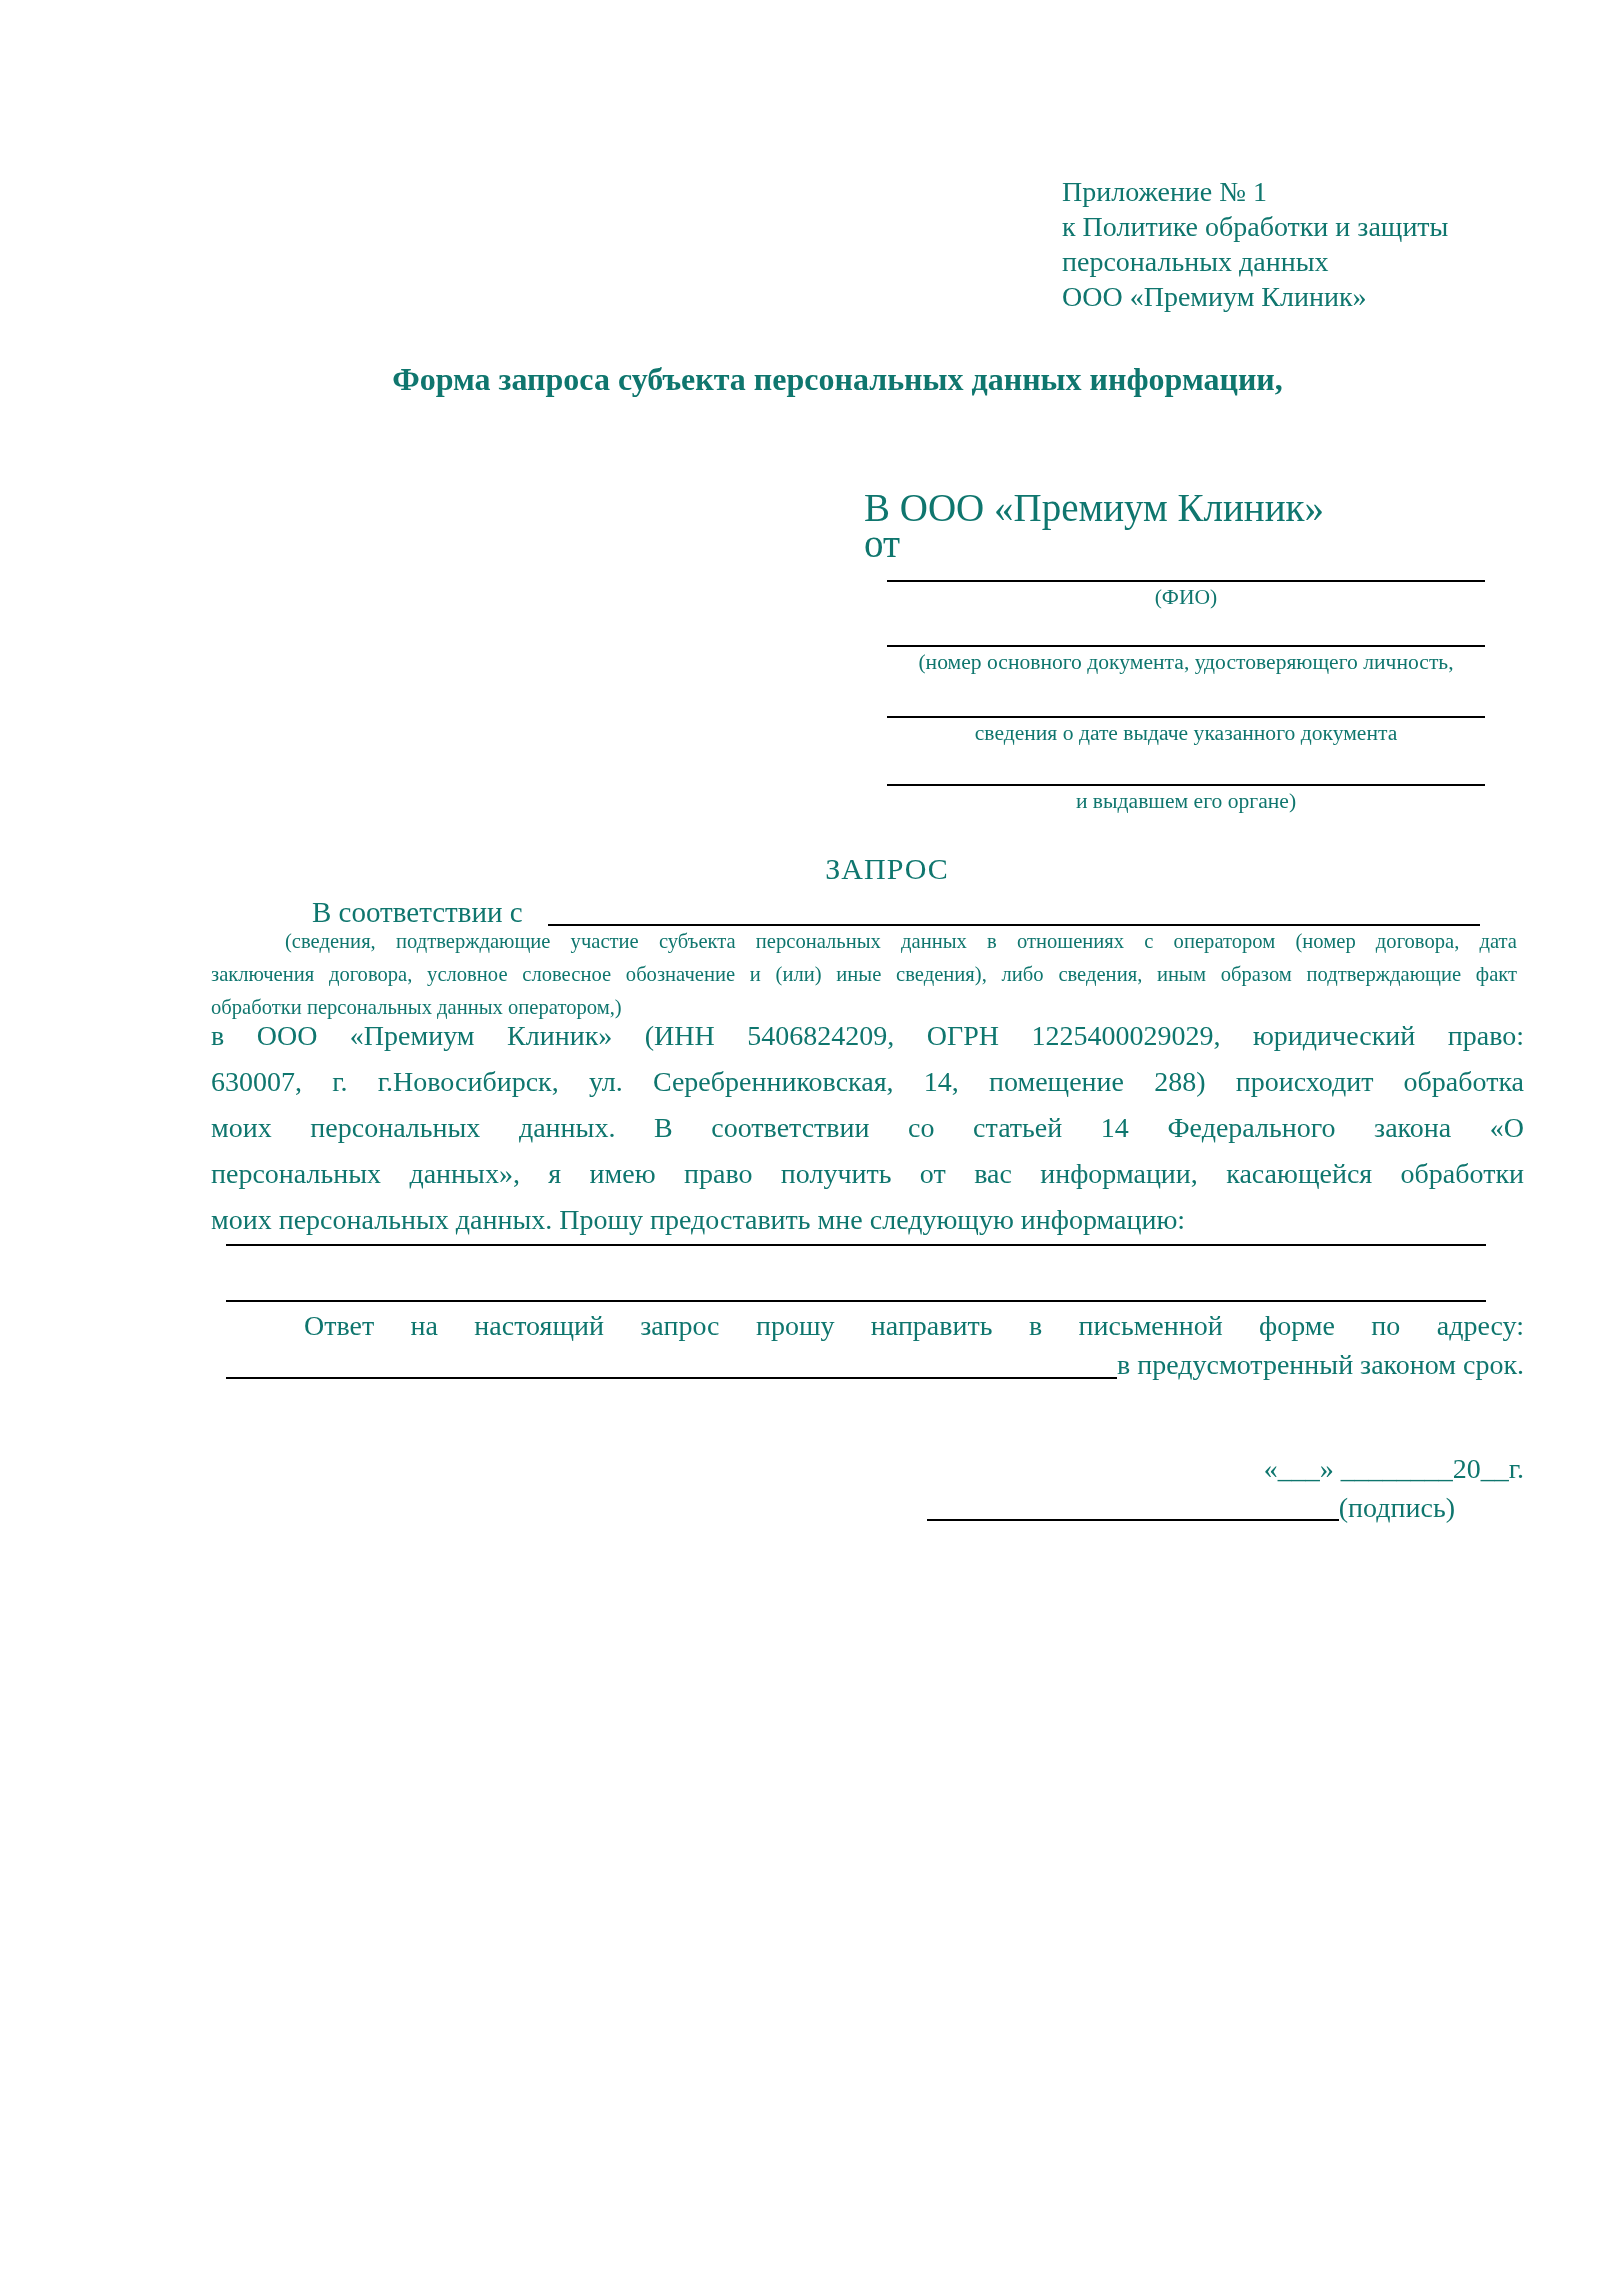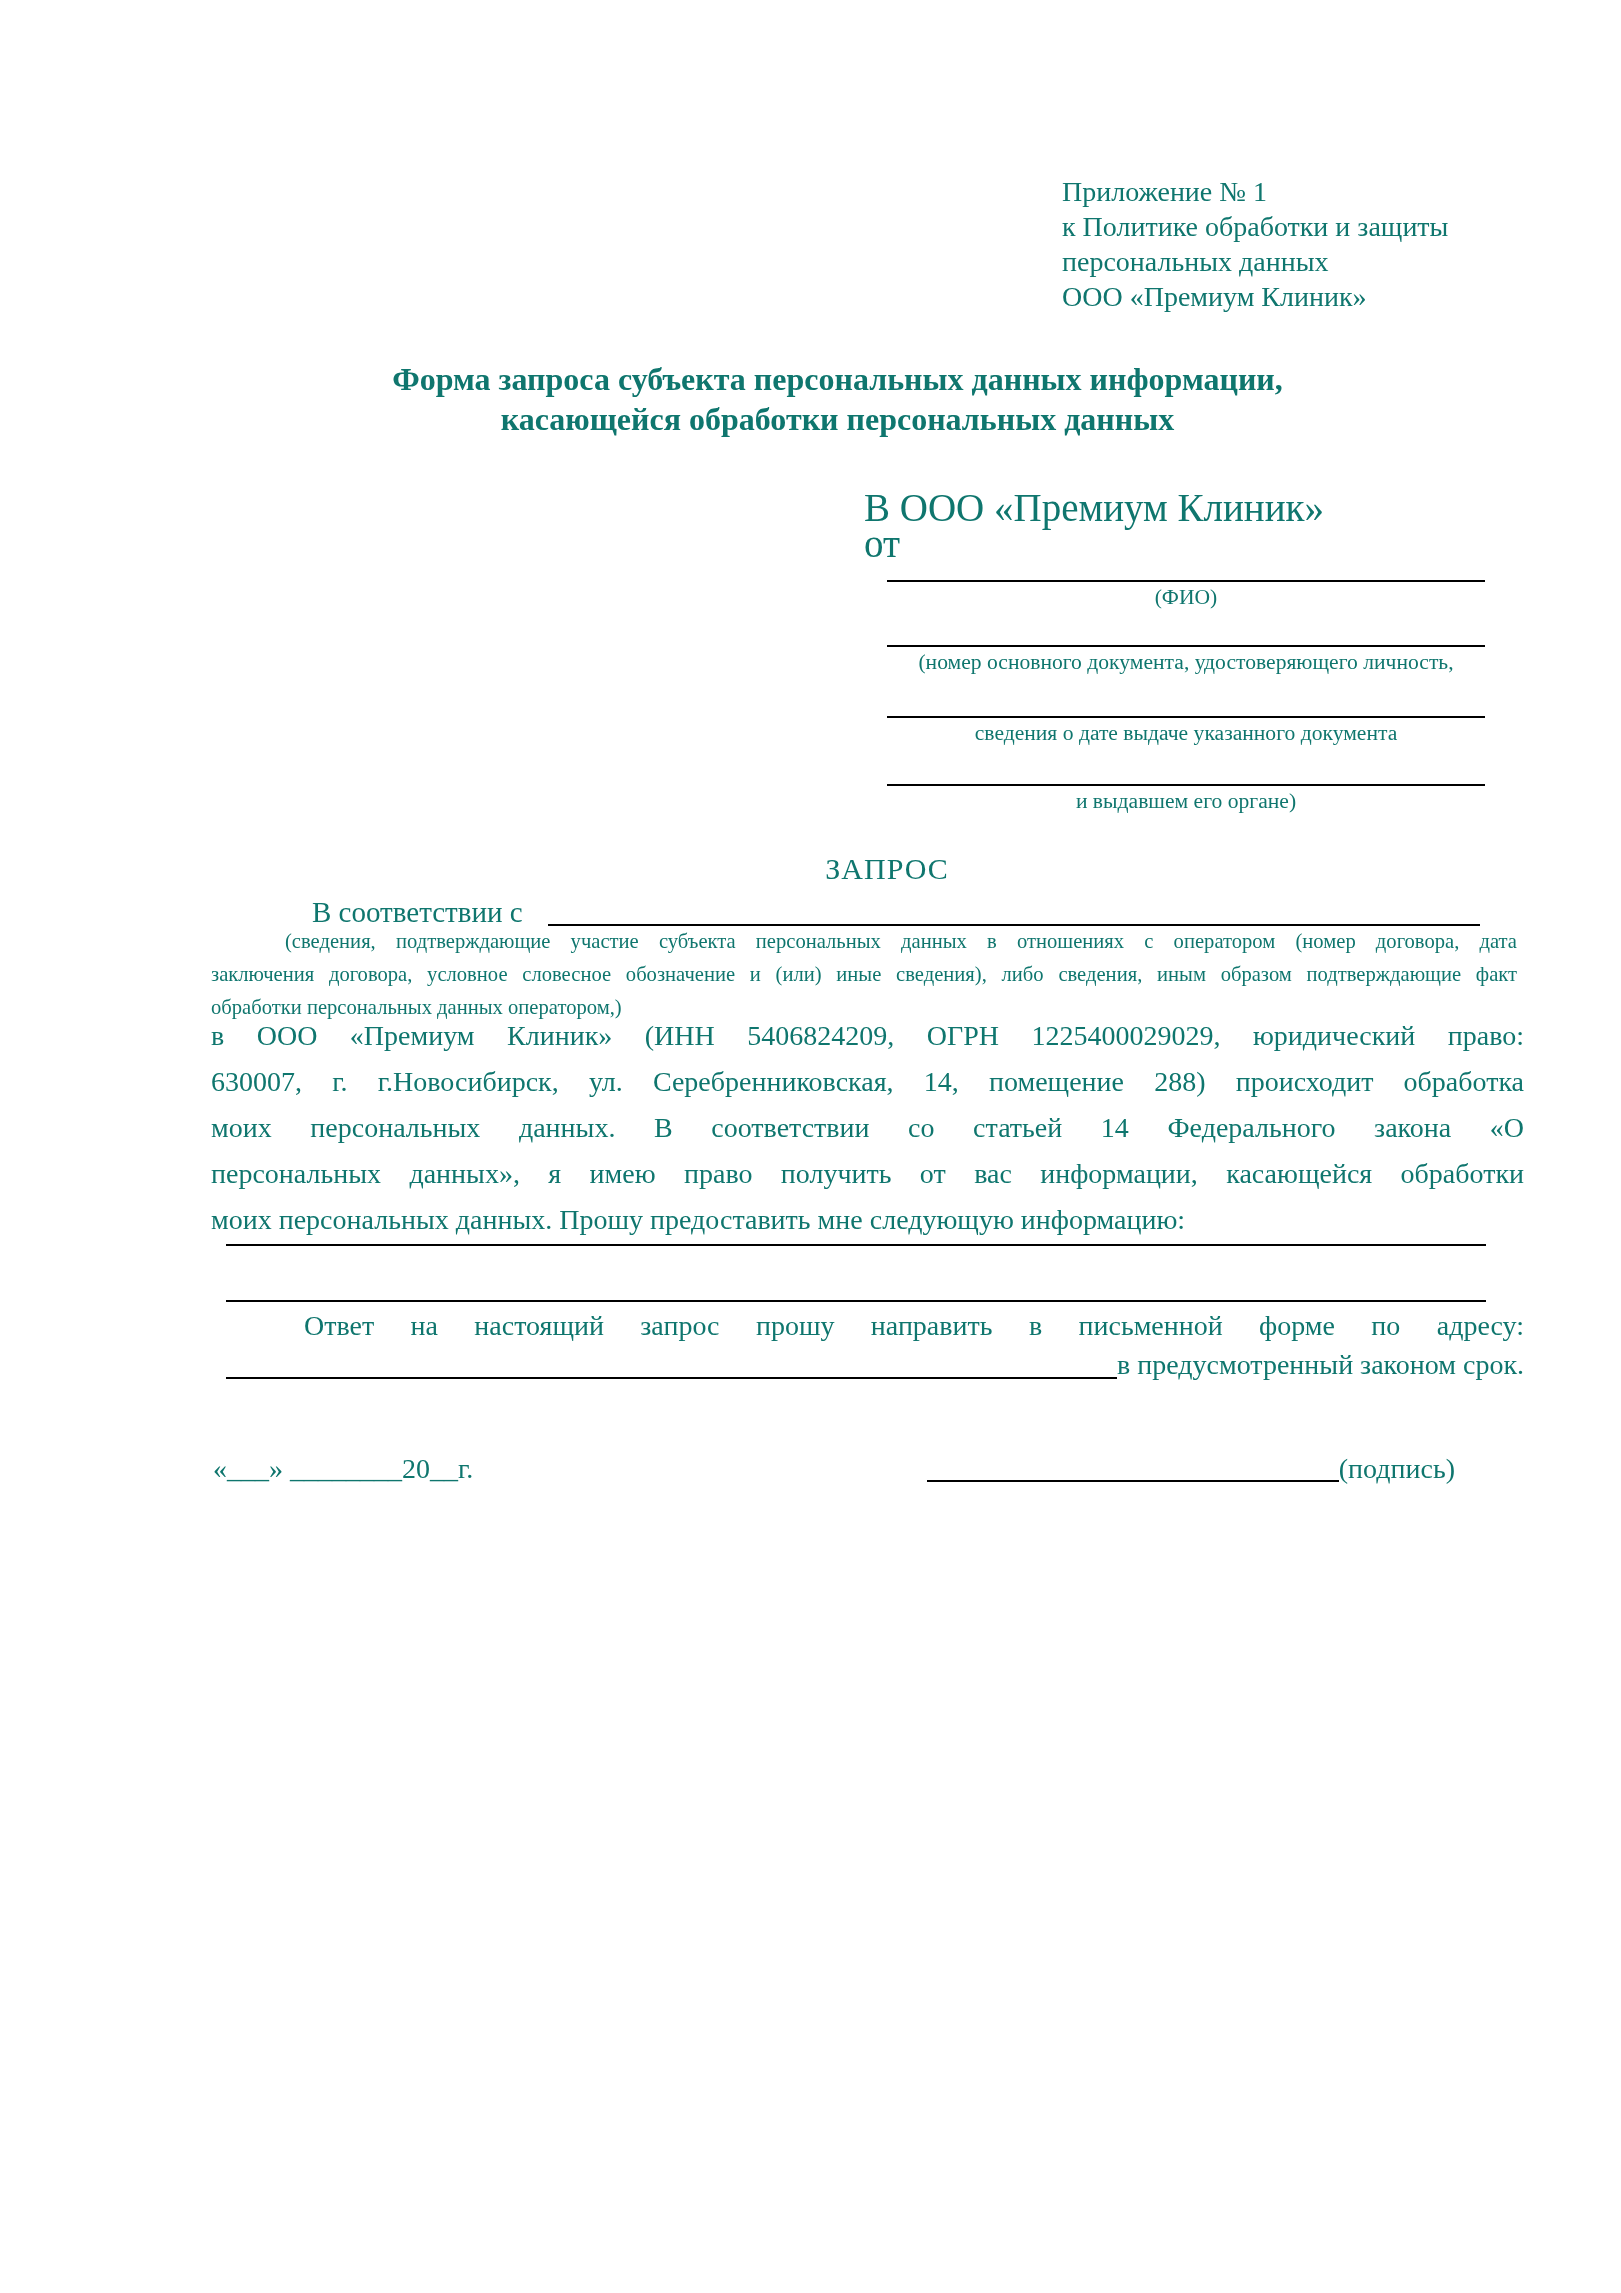--- a/index.html
+++ b/index.html
@@ -40,41 +40,40 @@
   
   .blank-line{position:absolute;left:226px;width:1260px;height:0;border-bottom:2.9px solid #000;}
   .blank-a{top:1244px;}
   .blank-b{top:1300px;}
   
   .reply-l1{position:absolute;left:211px;top:1304px;width:1313px;font-size:28px;line-height:44px;text-align:justify;text-align-last:justify;text-indent:93px;}
   .reply-l2{position:absolute;left:211px;top:1345px;width:1313px;display:flex;align-items:flex-end;font-size:28px;line-height:39px;}
   .reply-fill{margin-left:14.7px;}
   .reply-text{white-space:nowrap;}
   
-  .footer-row{position:absolute;left:213px;top:1449px;width:1311px;display:flex;align-items:flex-end;font-size:28px;line-height:39px;}
+  .footer-row{position:absolute;left:213px;top:1449px;width:1311px;display:flex;align-items:flex-end;font-size:28px;line-height:39px;flex-direction:column;}
   .footer-spacer{flex:1;}
   .sig-group{display:flex;align-items:flex-end;margin-right:69px;}
   .sig-line{width:412px;border-bottom:2.9px solid #000;margin-bottom:5.9px;}
   .nowrap{white-space:nowrap;}
 </style>
 </head>
 <body>
 
 <div class="page">
 
   <div class="header-note">
     <div>Приложение № 1</div>
     <div>к Политике обработки и защиты</div>
     <div>персональных данных</div>
     <div>ООО «Премиум Клиник»</div>
   </div>
 
   <div class="doc-title">
     <div>Форма запроса субъекта персональных данных информации,</div>
-    <div>касающейся обработки персональных данных</div>
   </div>
 
   <div class="addressee">
     <div>В ООО «Премиум Клиник»</div>
     <div>от</div>
   </div>
 
   <div class="field-slot slot-1">
     <span>(ФИО)</span>
   </div>

